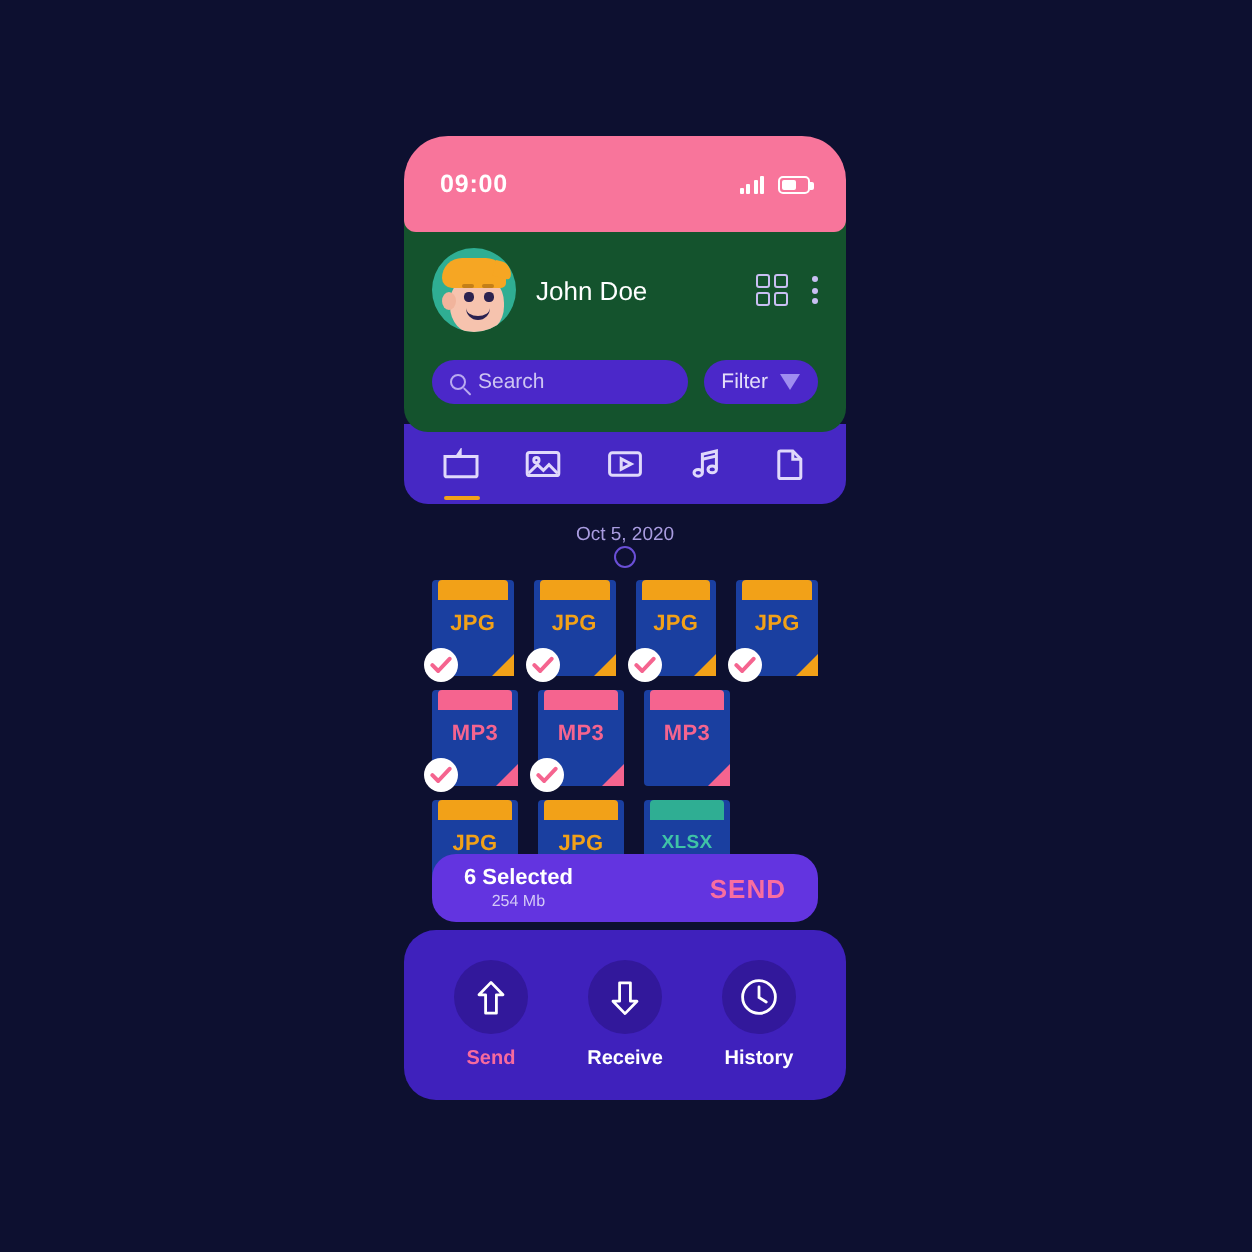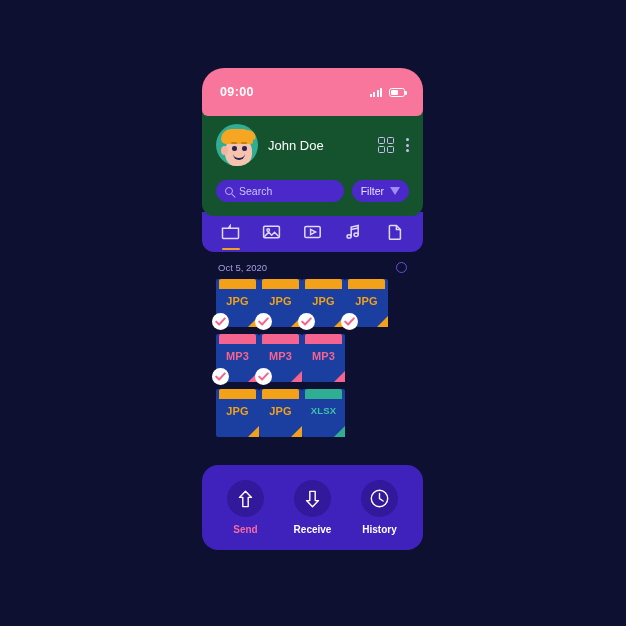--- a/index.html
+++ b/index.html
@@ -228,29 +228,30 @@
 
   
   .content {
     position: relative;
     margin-top: 6px;
     padding: 0 14px;
   }
   .group-head {
     display: flex; align-items: center; justify-content: space-between;
     padding: 4px 2px 6px 2px;
+    flex-direction: column;
   }
   .group-date { color: #a99ce0; font-size: 9.5px; }
   .group-circle {
     width: 11px; height: 11px;
     border: 1.8px solid #6a4fd6;
     border-radius: 50%;
   }
   .file-row {
-    display: flex; 
+    display: flex; gap: 10px;
     margin-bottom: 7px;
   }
   .file {
     position: relative;
     width: 43px; height: 48px;
   }
   .file .body {
     position: absolute; inset: 0;
     background: #1a3fa0;
     border-radius: 2px;
@@ -528,20 +529,27 @@
             </div>
             <div class="file">
               <div class="body"></div>
               <div class="top" style="background: rgb(47, 174, 147);"></div>
               <div class="ext" style="color: rgb(63, 195, 166); font-size: 9.5px;">XLSX</div>
               <div class="corner" style="border-bottom: 11px solid rgb(47, 174, 147);"></div>
             </div>
           </div>
         </div>
 
+      <div class="selbar">
+        <div class="sel-left">
+          <div class="sel-count">6 Selected</div>
+          <div class="sel-size">254 Mb</div>
+        </div>
+        <div class="sel-send">SEND</div>
+      </div>
     </div>
 
     <div class="bottomnav">
       <div class="nav-item active">
         <div class="nav-circle">
           <svg width="17" height="20" viewBox="0 0 17 20">
             <path d="M8.5 2.2l6 6.2h-3.3v9.2H5.8V8.4H2.5z" fill="none" stroke="#ffffff" stroke-width="1.4" stroke-linejoin="round"></path>
           </svg>
         </div>
         <div class="nav-label">Send</div>

